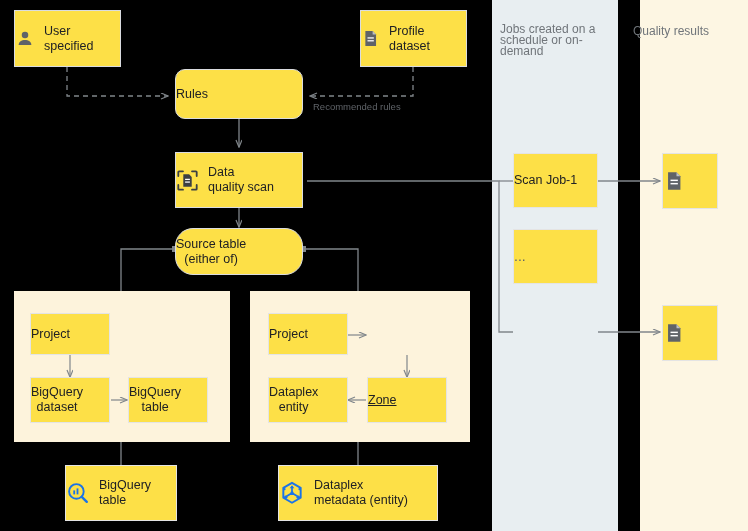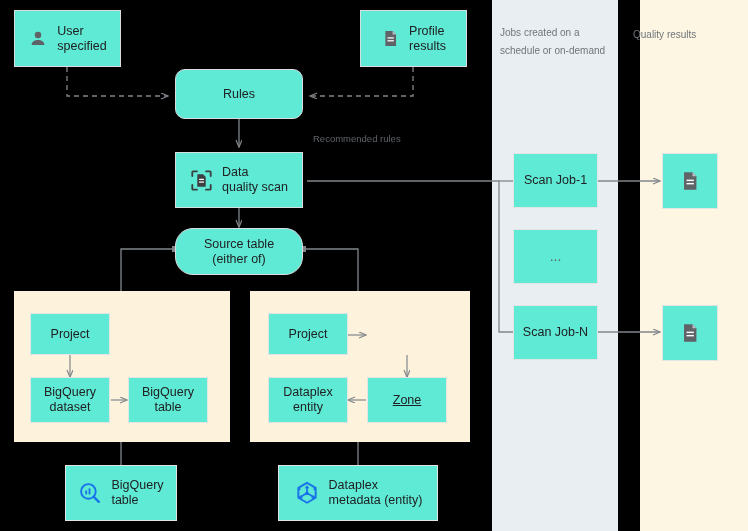--- a/index.html
+++ b/index.html
@@ -9,33 +9,32 @@
   #canvas {
     position: relative;
     width: 748px; height: 531px;
     background: #000000;
     font-family: "Liberation Sans", sans-serif;
     overflow: hidden;
   }
   .panel { position: absolute; }
   .panel-label {
     position: absolute;
-    font-size: 10px;
-    line-height: 18px;
+    font-size: 12px;
+    line-height: 11px;
     color: #70757a;
     white-space: pre-line;
   }
   .node {
     position: absolute;
-    background: #5eead4;
+    background: #fde047;
     border: 1px solid #dadce0;
     box-sizing: border-box;
     display: flex;
     align-items: center;
-    justify-content: center;
     color: #202124;
     font-size: 12.5px;
     line-height: 15px;
     text-align: center;
   }
   .node.plain { border: 1px solid #e4e4e4; }
   .node-iconrow {
     display: flex;
     align-items: center;
     justify-content: center;
@@ -115,21 +114,21 @@
     
     <path d="M70,355 L70,377" fill="none" stroke="#80868b" stroke-width="1.2" marker-end="url(#arrowSolid)"></path>
     <path d="M111,400 L127,400" fill="none" stroke="#80868b" stroke-width="1.2" marker-end="url(#arrowSolid)"></path>
 
     
     <path d="M348,335 L366,335" fill="none" stroke="#80868b" stroke-width="1.2" marker-end="url(#arrowSolid)"></path>
     <path d="M407,355 L407,377" fill="none" stroke="#80868b" stroke-width="1.2" marker-end="url(#arrowSolid)"></path>
     <path d="M366,400 L348,400" fill="none" stroke="#80868b" stroke-width="1.2" marker-end="url(#arrowSolidLeft)"></path>
   </svg>
 
-  <div class="edge-label" style="left:313px; top:101px;margin-top:32px;">Recommended rules</div>
+  <div class="edge-label" style="left:313px; top:101px;">Recommended rules</div>
 
   <div class="node" style="left:14px; top:10px; width:107px; height:57px;">
     <div class="node-iconrow">
       <span>
         <svg width="20" height="20" viewBox="0 0 24 24">
           <circle cx="12" cy="7.2" r="3.9" fill="#5f6368"></circle>
           <path d="M4.4 19.2c0-4.1 3.4-6 7.6-6s7.6 1.9 7.6 6z" fill="#5f6368"></path>
         </svg>
       </span>
       <span class="lbl node-text">User
@@ -141,21 +140,21 @@
     <div class="node-iconrow">
       <span>
         <svg width="19" height="19" viewBox="0 0 24 24">
           <path d="M5.5 2.5h9.2L19 6.8v14.7H5.5z" fill="#5f6368"></path>
           <path d="M14.7 2.5L19 6.8h-4.3z" fill="#bdc1c6"></path>
           <rect x="8.2" y="10.5" width="8" height="1.6" fill="#ffffff"></rect>
           <rect x="8.2" y="14.1" width="8" height="1.6" fill="#ffffff"></rect>
         </svg>
       </span>
       <span class="lbl node-text">Profile
-results</span>
+dataset</span>
     </div>
   </div>
 
   <div class="node" style="left:175px; top:69px; width:128px; height:50px;border-radius:10px;">
     <span class="node-text">Rules</span>
   </div>
 
   <div class="node" style="left:175px; top:152px; width:128px; height:56px;">
     <div class="node-iconrow">
       <span>
@@ -177,23 +176,20 @@
   <div class="node" style="left:175px; top:228px; width:128px; height:47px;border-radius:18px;">
     <span class="node-text">Source table
 (either of)</span>
   </div>
 
   <div class="node plain" style="left:513px; top:153px; width:85px; height:55px;">
     <span class="node-text">Scan Job-1</span>
   </div>
   <div class="node plain" style="left:513px; top:229px; width:85px; height:55px; color:#5f6368; font-size:14px;">
     <span class="node-text">...</span>
-  </div>
-  <div class="node plain" style="left:513px; top:305px; width:85px; height:55px;">
-    <span class="node-text">Scan Job-N</span>
   </div>
 
   <div class="node plain" style="left:662px; top:153px; width:56px; height:56px;">
     <span>
       <svg width="22" height="22" viewBox="0 0 24 24">
         <path d="M5.5 2.5h9.2L19 6.8v14.7H5.5z" fill="#5f6368"></path>
         <path d="M14.7 2.5L19 6.8h-4.3z" fill="#bdc1c6"></path>
         <rect x="8.2" y="10.5" width="8" height="1.6" fill="#ffffff"></rect>
         <rect x="8.2" y="14.1" width="8" height="1.6" fill="#ffffff"></rect>
       </svg>

